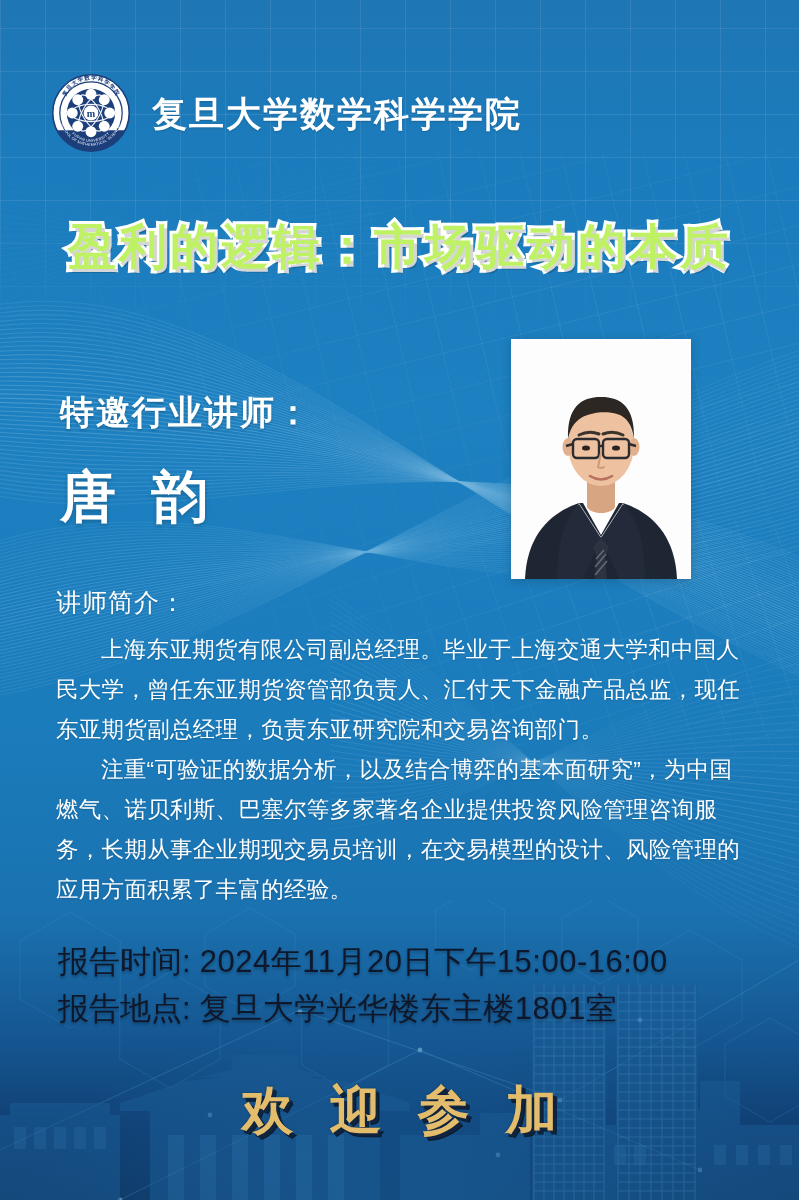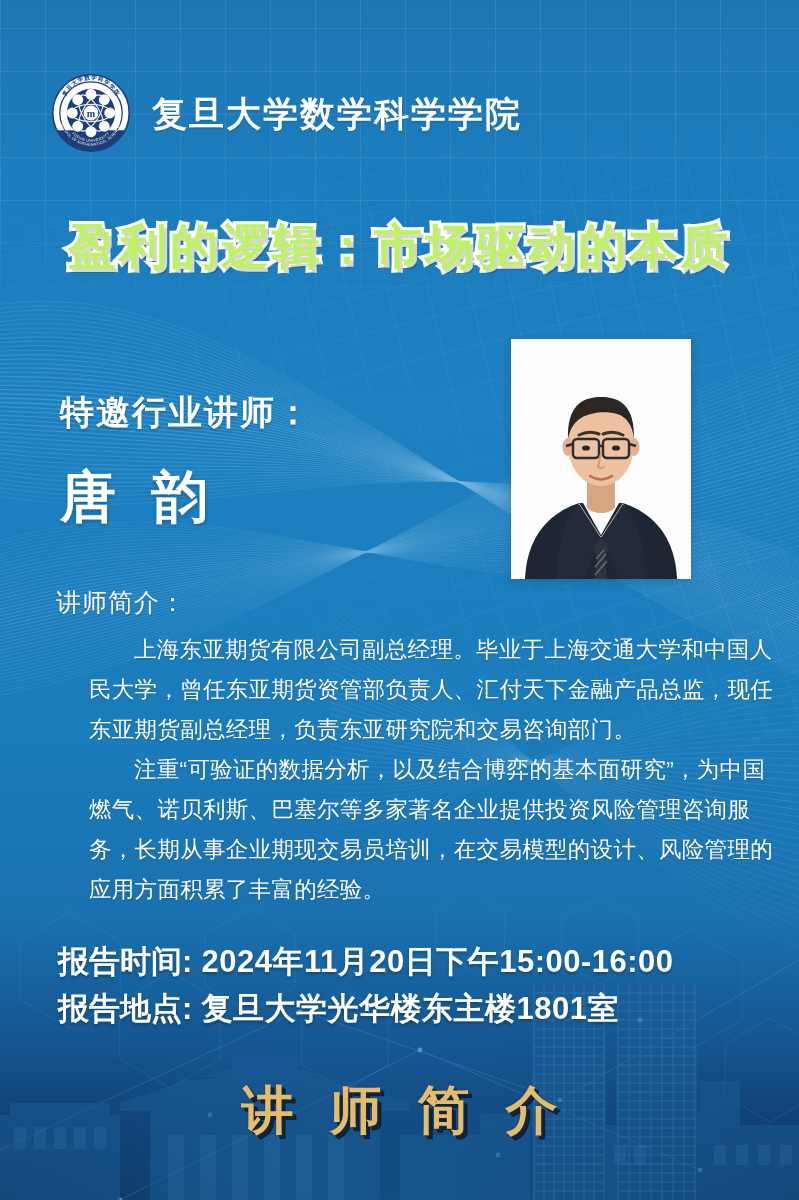--- a/index.html
+++ b/index.html
@@ -140,28 +140,27 @@
     position:absolute; left:56px; top:586px;
     font-size:25px; font-weight:400; color:#fff;
     letter-spacing:1px;
     text-shadow:0 1px 2px rgba(0,0,0,.18);
   }
   .bio-body{
     position:absolute; left:56px; top:630px; width:690px;
     font-size:22.5px; color:#ffffff; line-height:40px;
     letter-spacing:.3px;
     text-shadow:0 1px 2px rgba(0,0,0,.16);
-    margin-left:33px;
   }
   .bio-body p{ text-indent:2em; }
 
   
   .info{
     position:absolute; left:58px; top:938px;
-    font-size:31px; font-weight:700; color:#ffffff;
+    font-size:31px; font-weight:400; color:#0f172a;
     line-height:47px; letter-spacing:.5px;
     text-shadow:0 2px 3px rgba(0,0,0,.28);
   }
   .info .lbl{ letter-spacing:0; }
 
   
   .welcome{
     position:absolute; left:0; right:0; top:1076px;
     text-align:center;
     font-size:52px; font-weight:700;
@@ -617,16 +616,16 @@
       <div>
         <span class="lbl">报告时间:</span>
         <span>2024年11月20日下午15:00-16:00</span>
       </div>
       <div>
         <span class="lbl">报告地点:</span>
         <span>复旦大学光华楼东主楼1801室</span>
       </div>
     </div>
 
-    <div class="welcome">讲师简介</div>
+    <div class="welcome">欢迎参加</div>
 
   </div>
 </div>
 
 </body></html>

